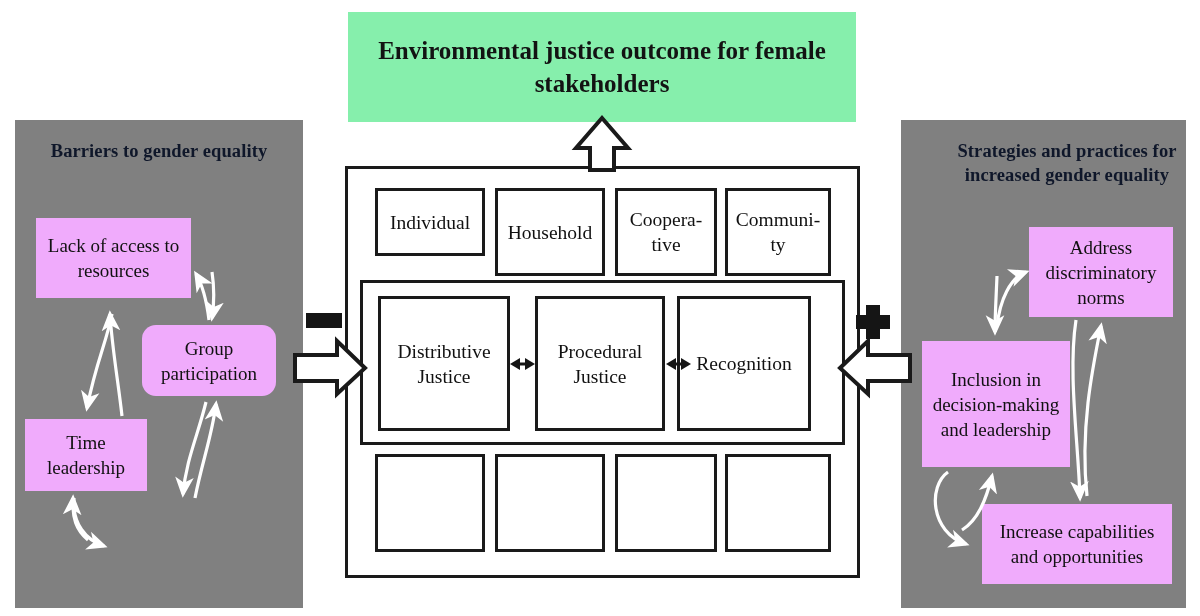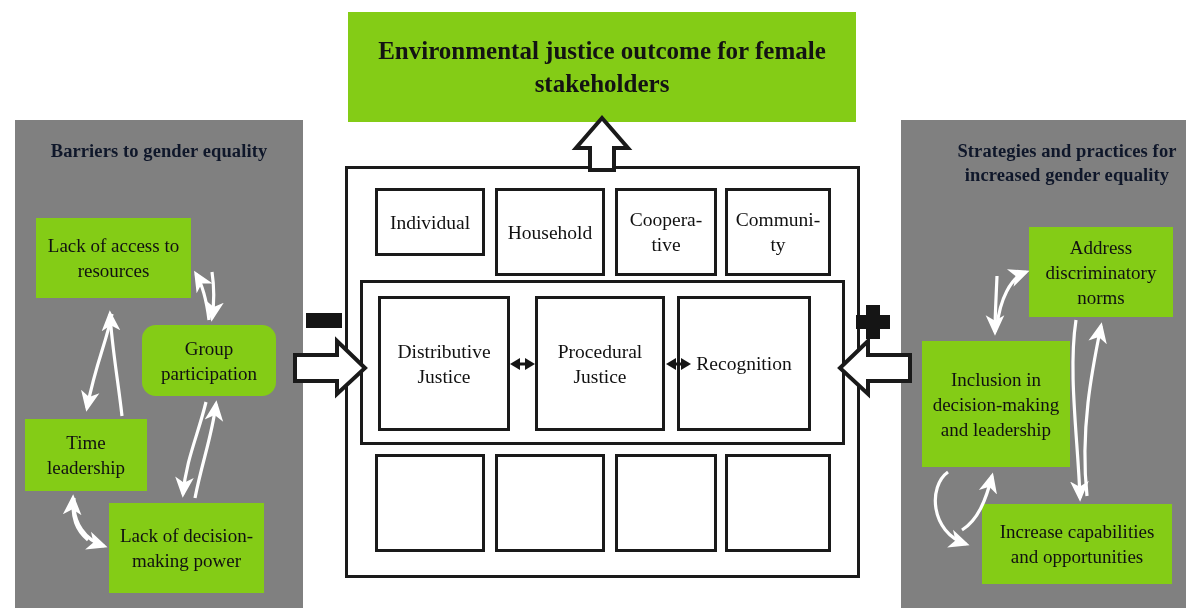--- a/index.html
+++ b/index.html
@@ -29,38 +29,38 @@
     line-height:24px;
     color:#0f172a;
     letter-spacing:.1px;
   }
 
   
   #banner{
     position:absolute;
     left:348px; top:12px;
     width:508px; height:110px;
-    background:#84cc16;
+    background:#86efac;
     display:flex;
     align-items:center;
     justify-content:center;
   }
   #banner .banner-text{
     font-weight:bold;
     font-size:25px;
     line-height:33px;
     text-align:center;
     color:#131313;
     padding:0 18px;
   }
 
   
   .node{
     position:absolute;
-    background:#84cc16;
+    background:#f0abfc;
     display:flex;
     align-items:center;
     justify-content:center;
     text-align:center;
     font-size:19px;
     line-height:25px;
     color:#111;
     box-sizing:border-box;
   }
   .node span{display:block;padding:0 6px;}
@@ -123,23 +123,20 @@
   </div>
 
   <div class="node" style="left:142px;top:325px;width:134px;height:71px;border-radius:14px;">
     <span>Group participation</span>
   </div>
 
   <div class="node" style="left:25px;top:419px;width:122px;height:72px;">
     <span>Time leadership</span>
   </div>
 
-  <div class="node" style="left:109px;top:503px;width:155px;height:90px;">
-    <span>Lack of decision- making power</span>
-  </div>
 
   <div class="gray-panel" style="left:901px;top:120px;width:285px;height:488px;">
     <div class="panel-title" style="top:19px;margin-left:47px;">Strategies and practices for increased gender equality</div>
   </div>
 
   <div class="node" style="left:1029px;top:227px;width:144px;height:90px;">
     <span>Address discriminatory norms</span>
   </div>
 
   <div class="node" style="left:982px;top:504px;width:190px;height:80px;">

